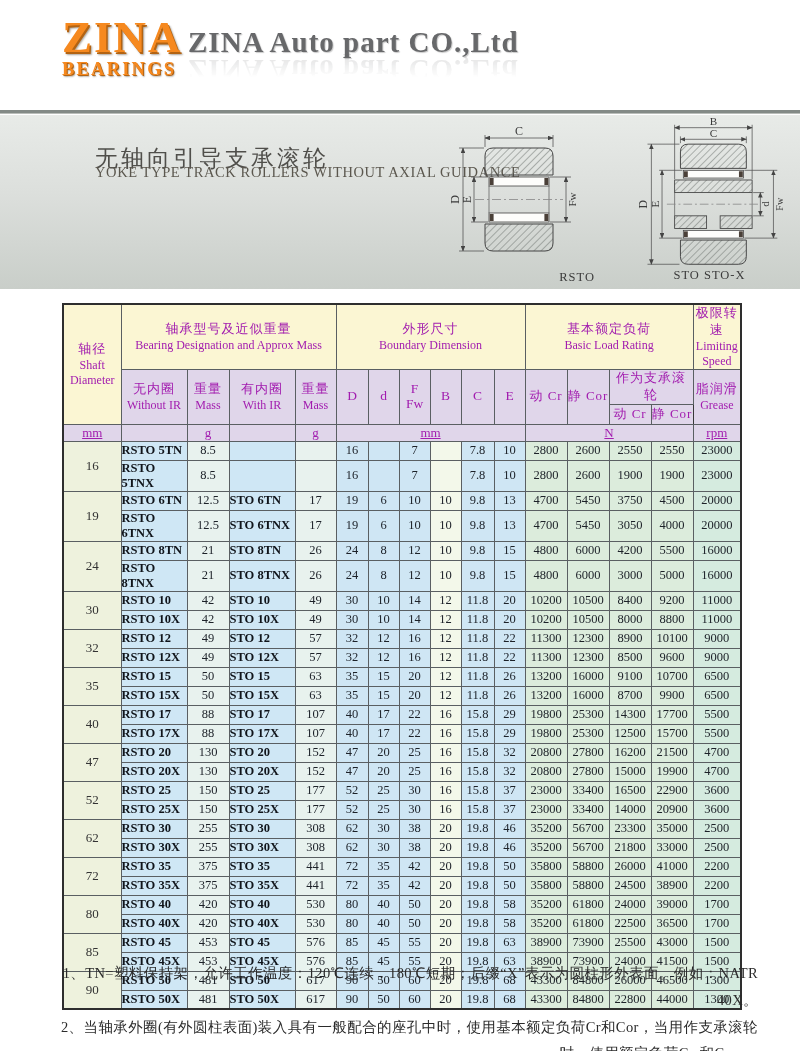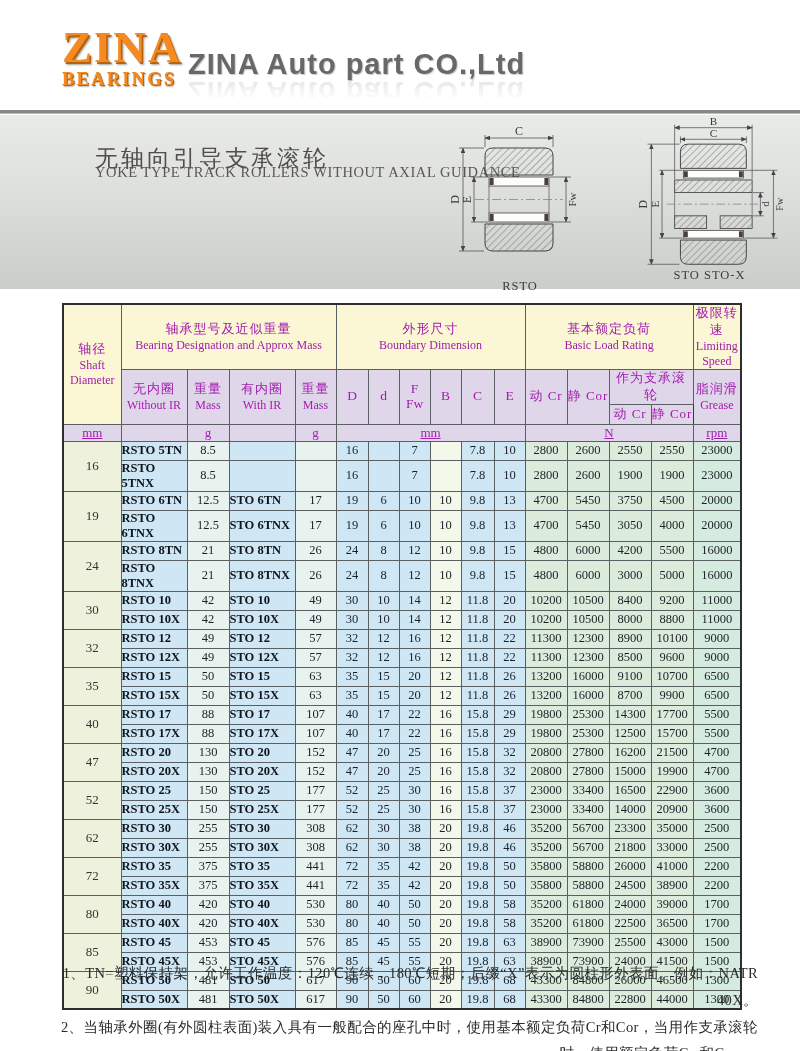--- a/index.html
+++ b/index.html
@@ -1,25 +1,25 @@
 <!DOCTYPE html>
 <html><head>
 <meta charset="utf-8">
 <style>
   * { margin:0; padding:0; box-sizing:border-box; }
   body { background:#ffffff; font-family:"Liberation Serif", serif; }
   #page { position:relative; width:800px; height:1051px; background:#ffffff; overflow:hidden; }
 
   
-  #logo { position:absolute; left:62px; top:26px; color:#f6891f; font-family:"Liberation Serif", serif; }
+  #logo { position:absolute; left:62px; top:16px; color:#f6891f; font-family:"Liberation Serif", serif; }
   #logo .big { font-size:45px; font-weight:bold; line-height:42px; letter-spacing:2px;
                text-shadow:1.5px 1.5px 0 #b36312, 2.5px 2.5px 2px rgba(40,25,5,.4); }
   #logo .small { font-size:18.5px; font-weight:bold; letter-spacing:2.2px; margin-top:1px;
                text-shadow:1px 1px 0 #b36312, 1.5px 1.5px 1.5px rgba(40,25,5,.35); }
-  #company { position:absolute; left:188px; top:48px; font-family:Liberation Sans, sans-serif; }
+  #company { position:absolute; left:188px; top:26px; font-family:Liberation Serif, serif; }
   #company .main { font-size:29px; font-weight:bold; color:#67686a; letter-spacing:1px;
                text-shadow:1px 1px 1px #c9c9c9; display:block; }
   #company .refl { display:block; transform:scaleY(-1); opacity:.22; margin-top:-6px;
                -webkit-mask-image:linear-gradient(to bottom, transparent 25%, rgba(0,0,0,.95) 100%);
                mask-image:linear-gradient(to bottom, transparent 25%, rgba(0,0,0,.95) 100%);
                font-size:29px; font-weight:bold; color:#67686a; letter-spacing:1px; }
 
   
   #divider { position:absolute; left:0; top:110px; width:800px; height:4px; background:#838a86; border-bottom:1px solid #b9bdb9; }
   #banner { position:absolute; left:0; top:115px; width:800px; height:174px;
@@ -118,21 +118,21 @@
         <line x1="29" y1="50" x2="29" y2="95" marker-start="url(#ah1)" marker-end="url(#ah1)"></line>
         <line x1="105" y1="50" x2="126" y2="50"></line>
           <line x1="105" y1="95" x2="126" y2="95"></line>
         <line x1="121" y1="50" x2="121" y2="95" marker-start="url(#ah1)" marker-end="url(#ah1)"></line>
       </g>
       <text x="74" y="8" text-anchor="middle" font-size="12">C</text>
       <text transform="translate(13.5,72.5) rotate(-90)" text-anchor="middle" font-size="12">D</text>
       <text transform="translate(26,72.5) rotate(-90)" text-anchor="middle" font-size="11.5">E</text>
       <text transform="translate(131,72.5) rotate(-90)" text-anchor="middle" font-size="11">Fw</text>
     </svg>
-    <div class="diagram-label" style="left:445px; top:164px; width:150px;">RSTO</div>
+    <div class="diagram-label" style="left:445px; top:155px; width:150px;text-align:right;">RSTO</div>
 
     <svg class="diagram" style="left:632px; top:2px;" width="155" height="156" viewBox="0 0 160 161">
       <defs>
         <pattern id="hatch2" width="5" height="5" patternUnits="userSpaceOnUse" patternTransform="rotate(45)">
           <line x1="0" y1="0" x2="0" y2="5" stroke="#6e736f" stroke-width="1"></line>
         </pattern>
         <marker id="ah2" markerWidth="7" markerHeight="6" refX="6.5" refY="3" orient="auto-start-reverse">
           <path d="M0 0 L7 3 L0 6 z" fill="#444"></path>
         </marker>
       </defs>

